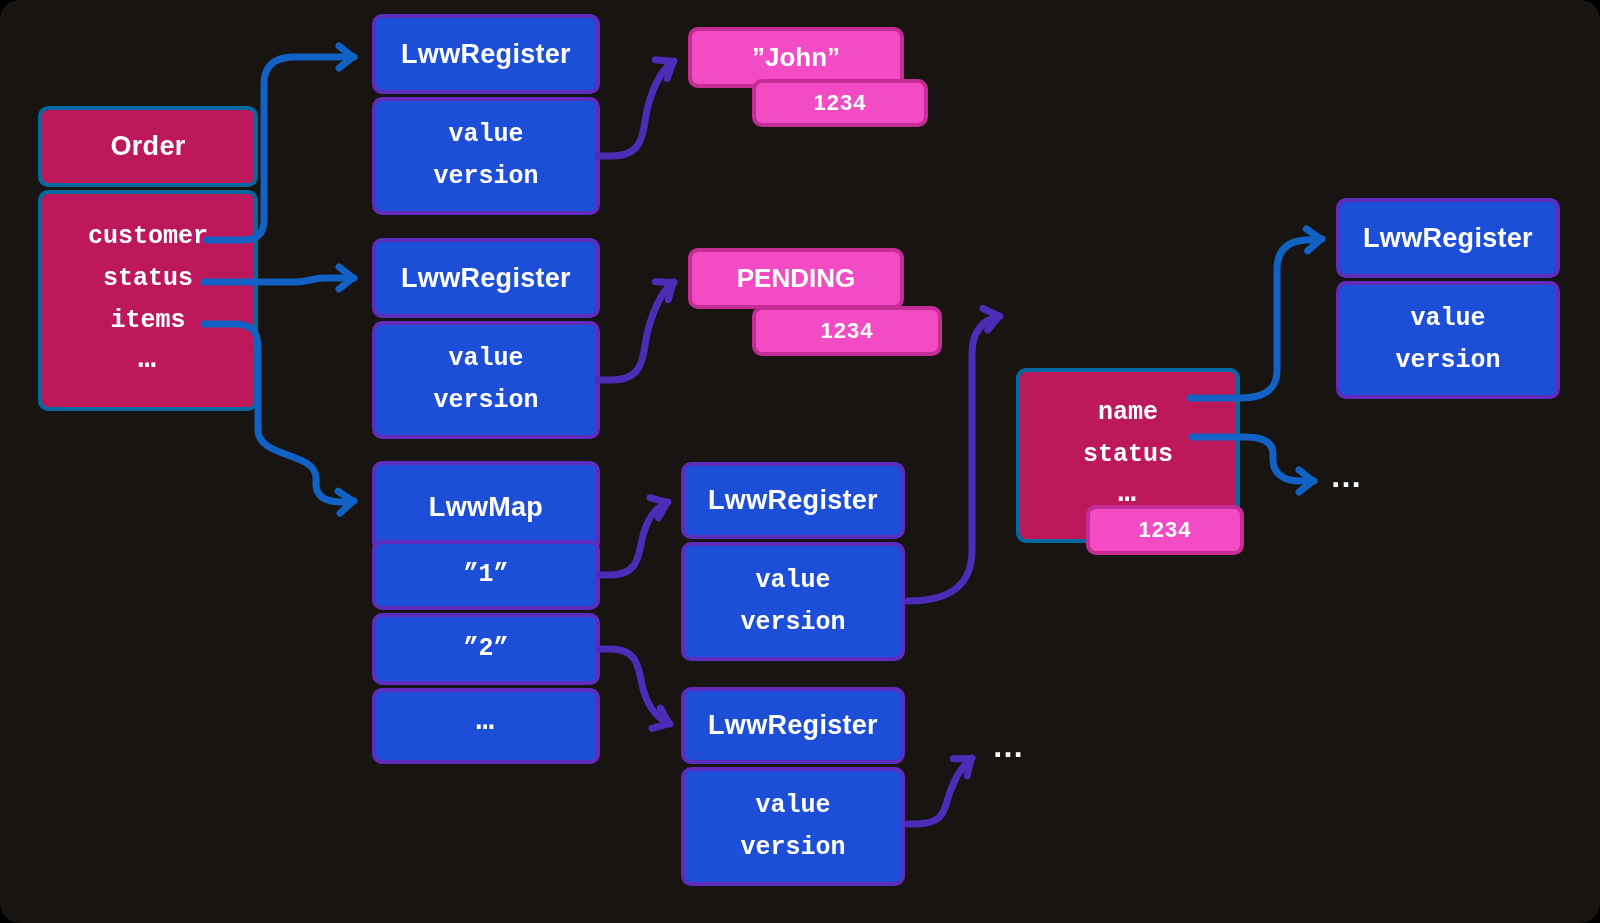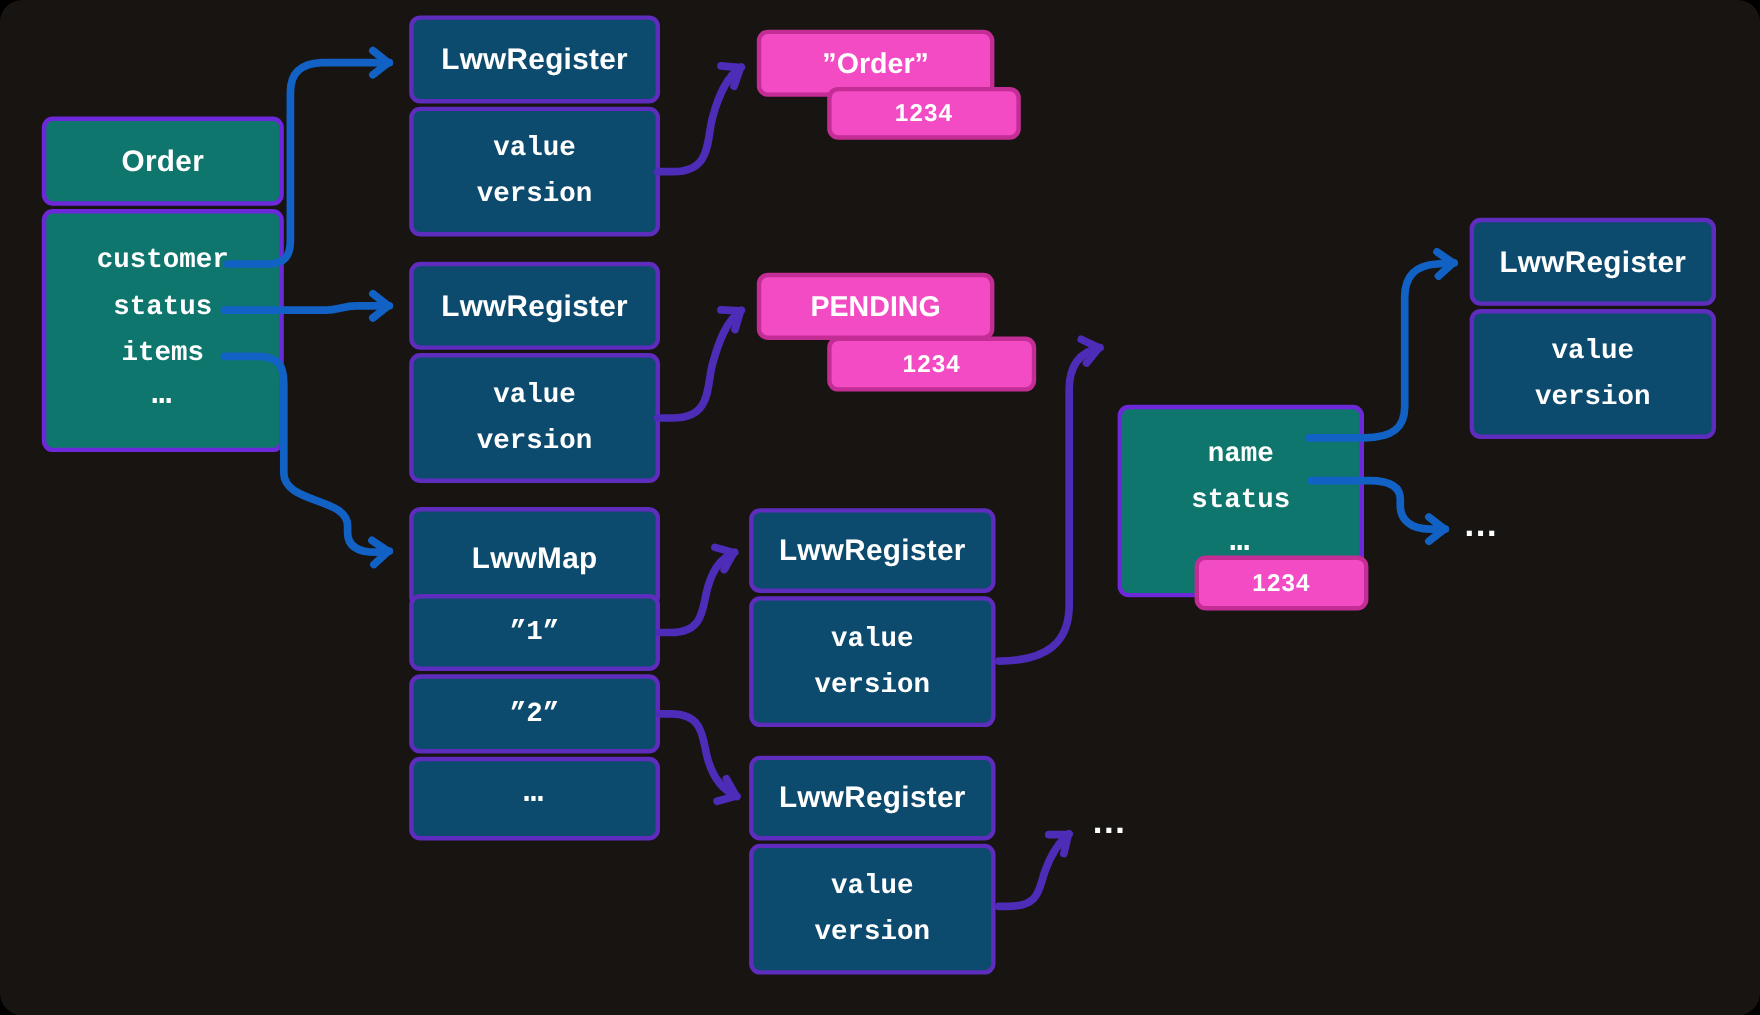--- a/index.html
+++ b/index.html
@@ -1,22 +1,22 @@
 <!DOCTYPE html>
 <html><head>
 <meta charset="utf-8">
 <style>
   html,body{margin:0;padding:0;background:#000;}
   body{width:1600px;height:923px;position:relative;font-family:"Liberation Sans",sans-serif;}
   .canvas{position:absolute;inset:0;background:#171411;border-radius:20px;overflow:hidden;}
   .part{position:absolute;box-sizing:border-box;border-radius:10px;display:flex;
         flex-direction:column;align-items:center;justify-content:center;
         color:#fff;font-weight:700;text-align:center;}
-  .blue  {background:#0f766e;border:4px solid #6d28d9;}
-  .purple{background:#0c4a6e;border:4px solid #5f2dbd;}
+  .blue  {background:#be185d;border:4px solid #0369a1;}
+  .purple{background:#1d4ed8;border:4px solid #5f2dbd;}
   .pink  {background:#f24bc3;border:4px solid #c42d96;}
   .title{font-size:27px;letter-spacing:.3px;}
   .row{height:42px;line-height:42px;font-size:25px;font-family:Liberation Mono, monospace;}
   .row.dots{height:44px;line-height:34px;font-size:30px;letter-spacing:2px;}
   .pink .label{font-size:26px;}
   .pink.small .label{font-size:22px;letter-spacing:1px;}
   .float-dots{position:absolute;color:#fff;font-weight:800;font-size:32px;letter-spacing:3px;}
   .arrows{position:absolute;left:0;top:0;pointer-events:none;}
   .z1{z-index:1}.z2{z-index:2}.z3{z-index:3}
 </style>
@@ -37,21 +37,21 @@
 
   <div class="part purple z1" style="left:372px;top:14px;width:228px;height:80px">
     <span class="title">LwwRegister</span>
   </div>
   <div class="part purple z1" style="left:372px;top:97px;width:228px;height:118px">
     <div class="row">value</div>
     <div class="row">version</div>
   </div>
 
   <div class="part pink z1" style="left:688px;top:27px;width:216px;height:61px">
-    <span class="label">”Order”</span>
+    <span class="label">”John”</span>
   </div>
   <div class="part pink small z2" style="left:752px;top:79px;width:176px;height:48px">
     <span class="label">1234</span>
   </div>
 
   <div class="part purple z1" style="left:372px;top:238px;width:228px;height:80px">
     <span class="title">LwwRegister</span>
   </div>
   <div class="part purple z1" style="left:372px;top:321px;width:228px;height:118px">
     <div class="row">value</div>

